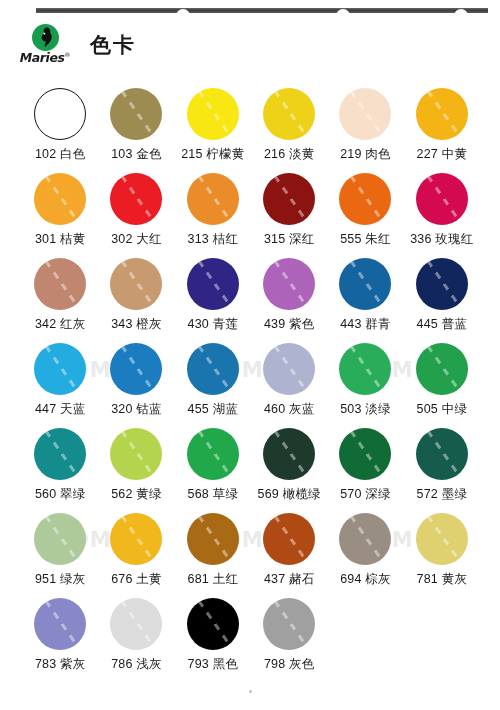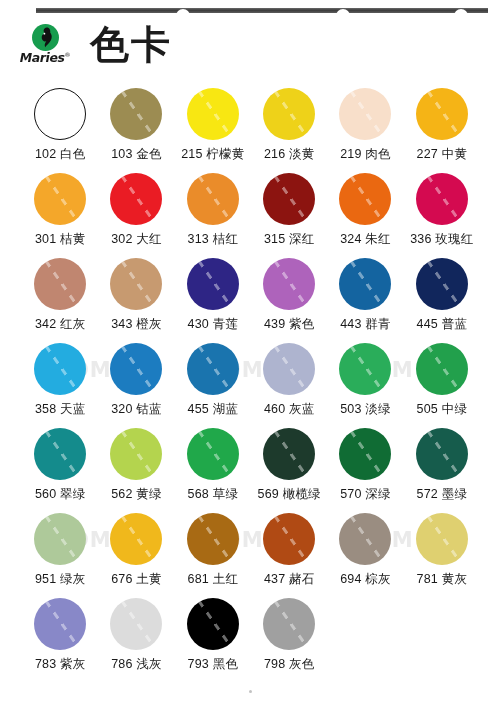--- a/index.html
+++ b/index.html
@@ -80,21 +80,21 @@
     margin-top: 1px;
     line-height: 1;
   }
   .brand-text .reg {
     font-size: 6px;
     vertical-align: super;
     font-style: normal;
     font-weight: normal;
   }
   .page-title {
-    font-size: 39px;
+    font-size: 21px;
     font-weight: 600;
     color: #1c1c1c;
     margin-left: 14px;
     letter-spacing: 2px;
     line-height: 1;
   }
 
   
   .grid {
     position: absolute;
@@ -258,21 +258,21 @@
     <div class="cell">
       <div class="dot" style="background: rgb(140, 20, 16);">
         <div class="stripe"></div>
       </div>
       <div class="caption">315 深红</div>
     </div>
     <div class="cell">
       <div class="dot" style="background: rgb(234, 104, 17);">
         <div class="stripe"></div>
       </div>
-      <div class="caption">324 朱红</div>
+      <div class="caption">555 朱红</div>
     </div>
     <div class="cell">
       <div class="dot" style="background: rgb(212, 10, 80);">
         <div class="stripe"></div>
       </div>
       <div class="caption">336 玫瑰红</div>
     </div>
     <div class="cell">
       <div class="dot" style="background: rgb(192, 134, 112);">
         <div class="stripe"></div>
@@ -306,21 +306,21 @@
     <div class="cell">
       <div class="dot" style="background: rgb(17, 38, 92);">
         <div class="stripe"></div>
       </div>
       <div class="caption">445 普蓝</div>
     </div>
     <div class="cell">
       <div class="dot" style="background: rgb(35, 172, 224);">
         <div class="stripe"></div>
       </div>
-      <div class="caption">358 天蓝</div>
+      <div class="caption">447 天蓝</div>
     </div>
     <div class="cell">
       <div class="dot" style="background: rgb(28, 124, 192);">
         <div class="stripe"></div>
       </div>
       <div class="caption">320 钴蓝</div>
     </div>
     <div class="cell">
       <div class="dot" style="background: rgb(26, 116, 174);">
         <div class="stripe"></div>

